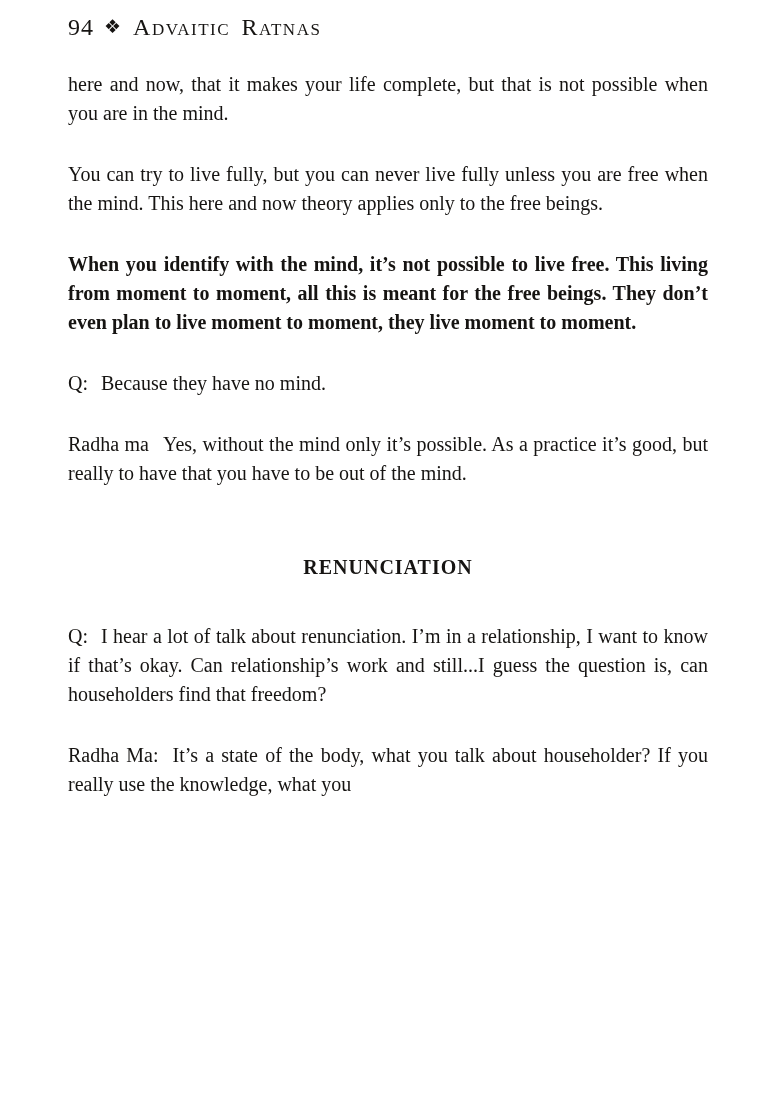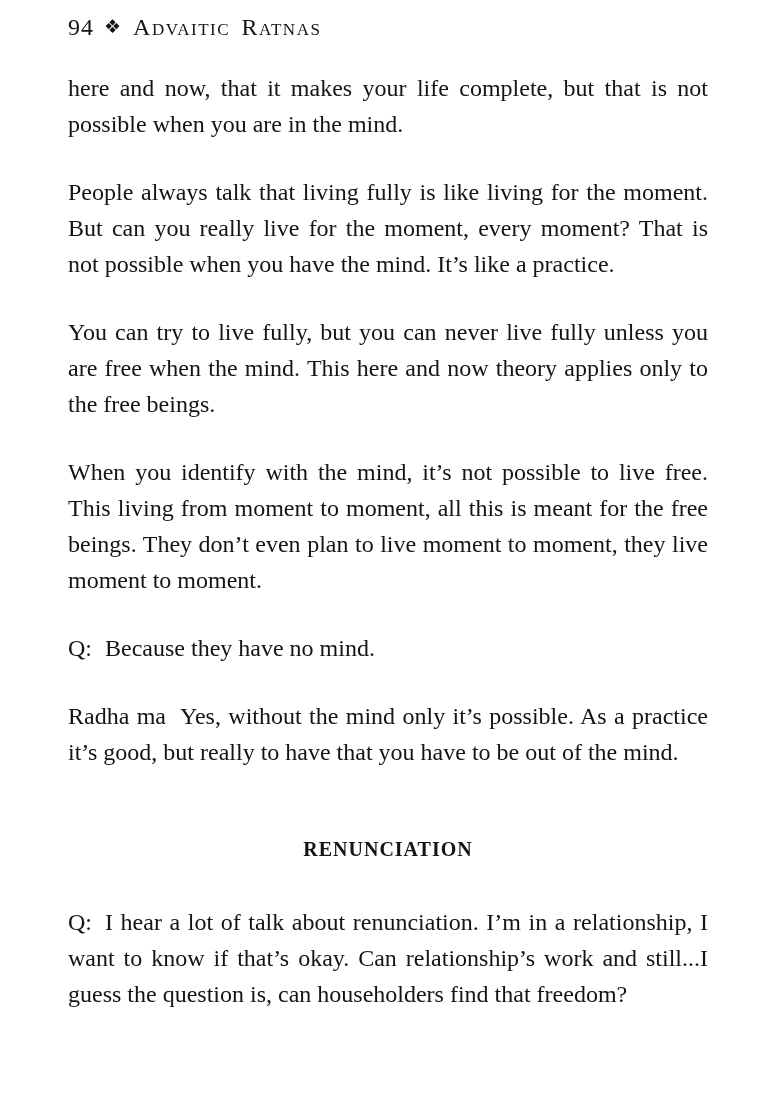--- a/index.html
+++ b/index.html
@@ -36,27 +36,27 @@
     margin-right: 12px;
     position: relative;
     top: -2px;
   }
   .booktitle {
     font-variant: small-caps;
     letter-spacing: 1.5px;
     word-spacing: 4px;
   }
   p.body-par {
-    font-size: 24px;
-    line-height: 36px;
+    font-size: 20px;
+    line-height: 29px;
     text-align: justify;
     margin: 0 0 32px 0;
   }
   p.bold {
-    font-weight: normal;
+    font-weight: bold;
   }
   .qprefix {
     margin-right: 13px;
   }
   .speaker {
     margin-right: 14px;
   }
   h2.section-heading {
     font-size: 20px;
     line-height: 31px;
@@ -70,28 +70,28 @@
 <body>
 
 <div class="page">
 
   <div class="running-head">
     <span class="pagenum">94</span><span class="ornament">❖</span><span class="booktitle">Advaitic Ratnas</span>
   </div>
 
   <p class="body-par">here and now, that it makes your life complete, but that is not possible when you are in the mind.</p>
 
-  <p class="body-par">People always talk that living fully is like living for the moment. But can you really live for the moment, every moment? That is not possible when you have the mind. It’s like a practice.</p>
 
   <p class="body-par">You can try to live fully, but you can never live fully unless you are free when the mind. This here and now theory applies only to the free beings.</p>
 
   <p class="body-par bold">When you identify with the mind, it’s not possible to live free. This living from moment to moment, all this is meant for the free beings. They don’t even plan to live moment to moment, they live moment to moment.</p>
 
   <p class="body-par"><span class="qprefix">Q:</span><span>Because they have no mind.</span></p>
 
   <p class="body-par"><span class="speaker">Radha ma</span><span>Yes, without the mind only it’s possible. As a practice it’s good, but really to have that you have to be out of the mind.</span></p>
 
   <h2 class="section-heading">RENUNCIATION</h2>
 
   <p class="body-par"><span class="qprefix">Q:</span><span>I hear a lot of talk about renunciation. I’m in a relationship, I want to know if that’s okay. Can relationship’s work and still...I guess the question is, can householders find that freedom?</span></p>
 
+  <p class="body-par"><span class="speaker">Radha Ma:</span><span>It’s a state of the body, what you talk about householder? If you really use the knowledge, what you</span></p>
 
 </div>
 
 </body></html>

